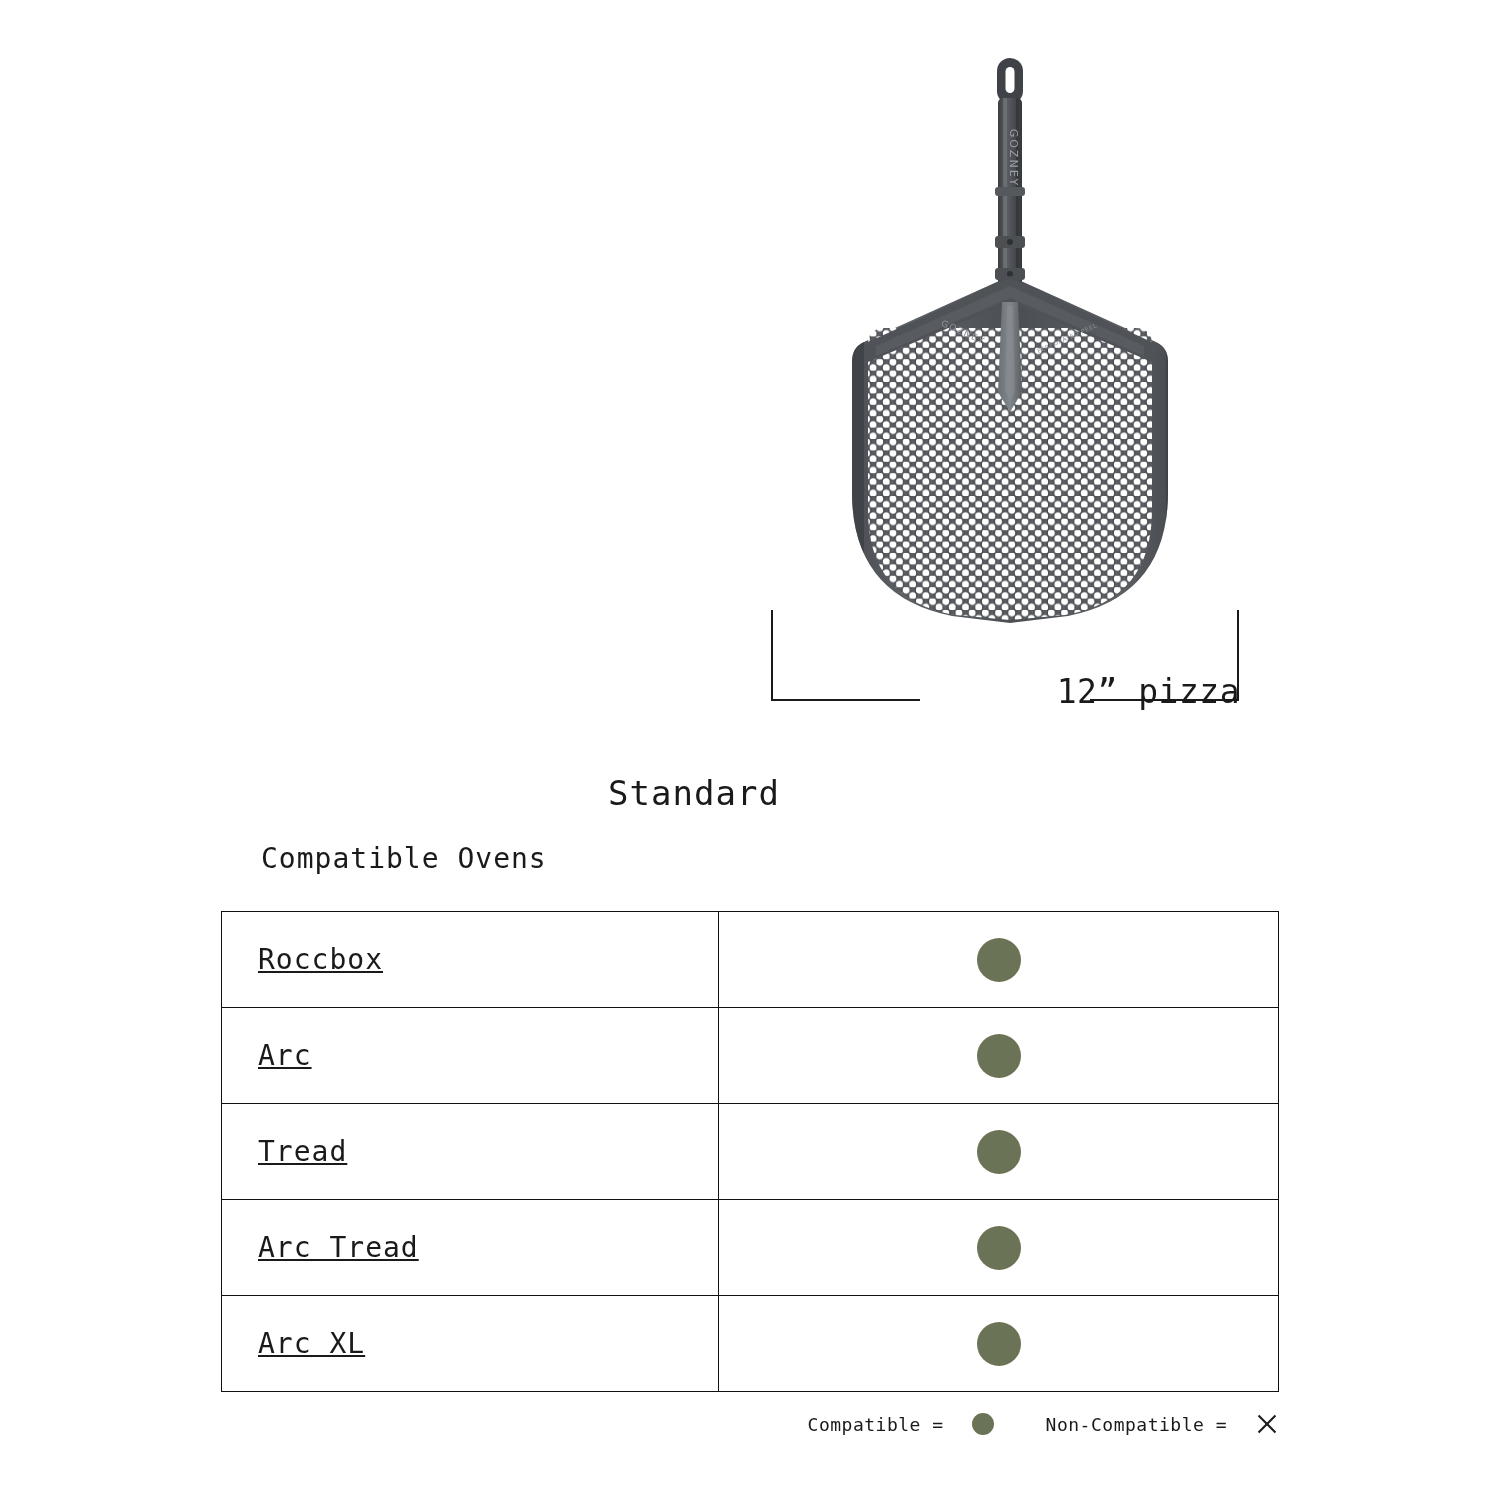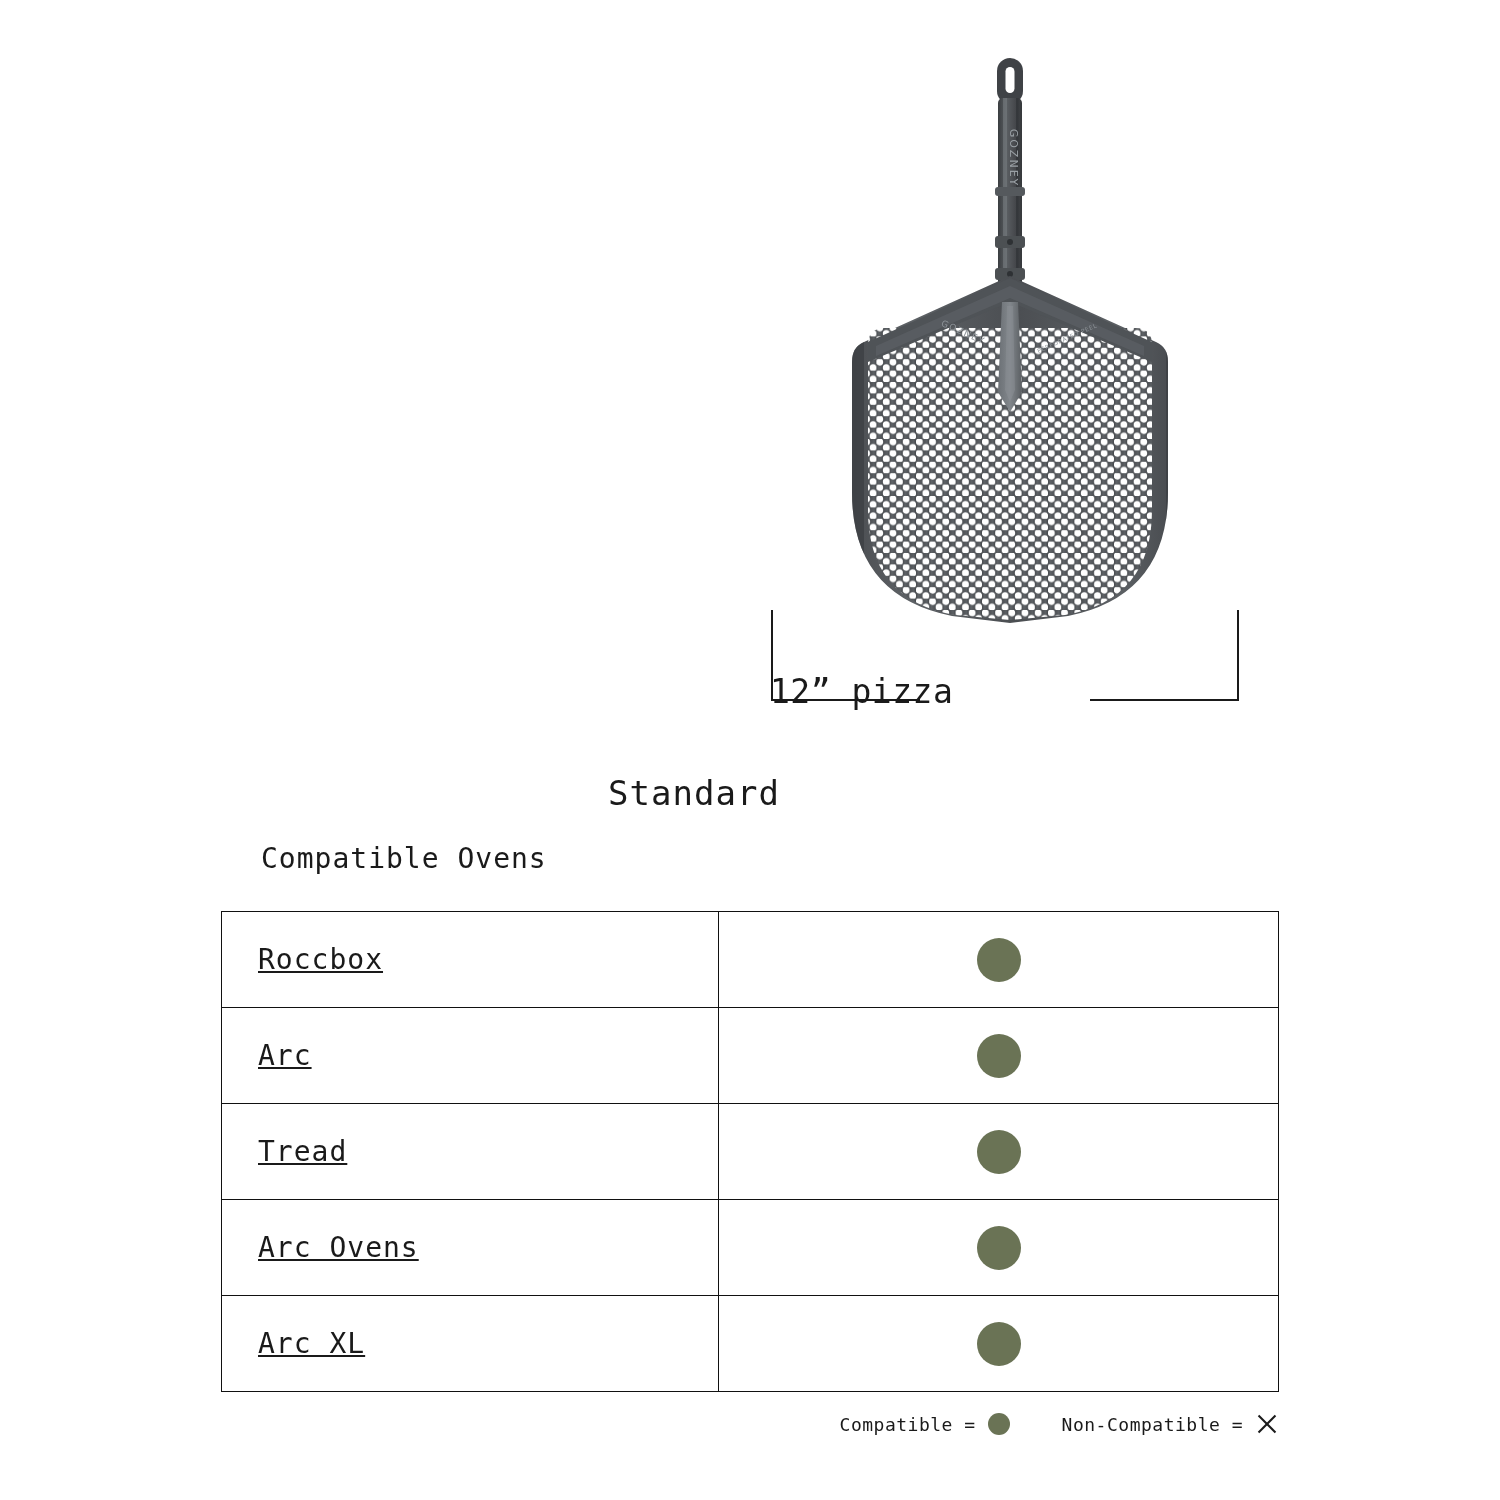--- a/index.html
+++ b/index.html
@@ -36,21 +36,21 @@
     left: 770px;
     top: 608px;
     width: 470px;
     height: 110px;
   }
   .dim-label {
     position: absolute;
     left: 770px;
     top: 672px;
     width: 470px;
-    text-align: left;
+    text-align: right;
     font-size: 33px;
     letter-spacing: 0.5px;
     color: #1a1a1a;
   }
 
   
   .variant-title {
     position: absolute;
     left: 0;
     top: 773px;
@@ -138,21 +138,21 @@
     display: flex;
     justify-content: flex-end;
     align-items: center;
     font-size: 18px;
     letter-spacing: 0.5px;
     color: #1a1a1a;
   }
   .legend-item {
     display: flex;
     align-items: center;
-    gap: 12px;
+    gap: 28px;
     margin-left: 52px;
   }
   .legend .dot {
     width: 22px;
     height: 22px;
   }
   .legend .cross {
     width: 24px;
     height: 24px;
   }
@@ -282,21 +282,21 @@
   </div>
 
   <div class="row">
     <div class="cell-name">Tread</div>
     <div class="cell-mark">
       <span class="dot"></span>
     </div>
   </div>
 
   <div class="row">
-    <div class="cell-name">Arc Ovens</div>
+    <div class="cell-name">Arc Tread</div>
     <div class="cell-mark">
       <span class="dot"></span>
     </div>
   </div>
 
   <div class="row">
     <div class="cell-name">Arc XL</div>
     <div class="cell-mark">
       <span class="dot"></span>
     </div>

